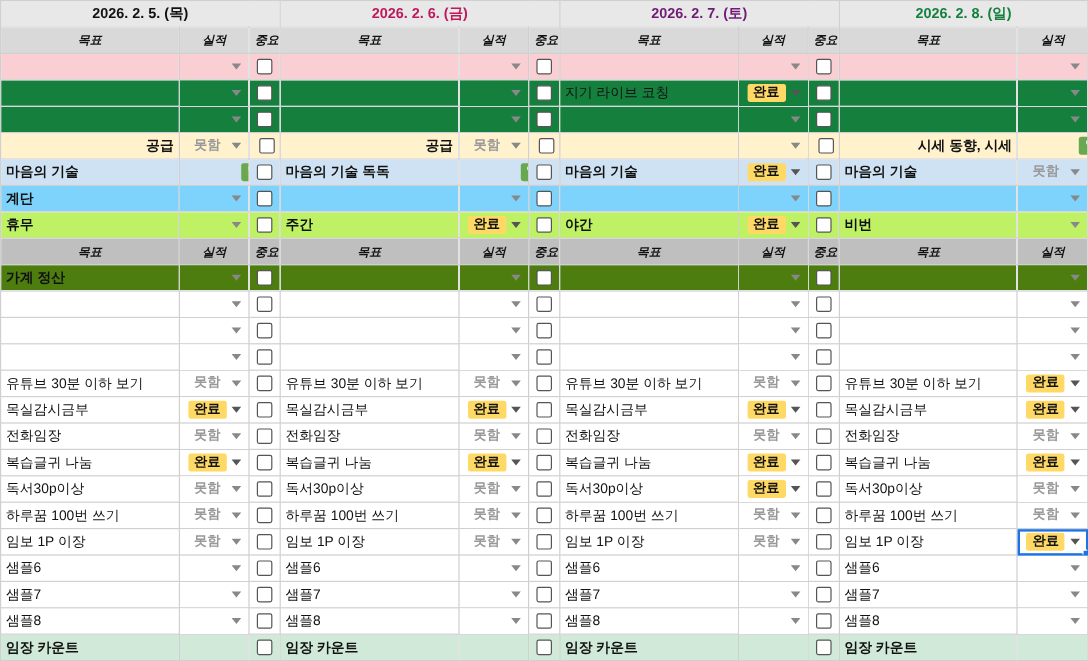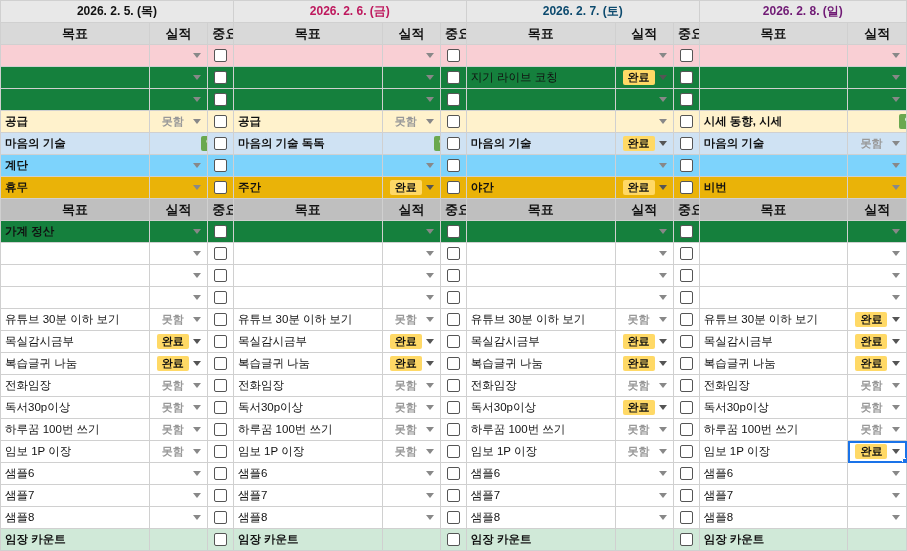--- a/index.html
+++ b/index.html
@@ -29,28 +29,29 @@
   col.c-imp{width:25px;}
 
   .dayhdr{
     text-align:center;
     font-weight:bold;
     font-size:12px;
     height:24px;
   }
   .d-thu{background:#e8e8e8;color:#111;}
   .d-fri{background:#e8e8e8;color:#be185d;}
-  .d-sat{background:#e8e8e8;color:#0c4a6e;}
-  .d-sun{background:#e8e8e8;color:#701a75;text-align:center;}
+  .d-sat{background:#e8e8e8;color:#701a75;}
+  .d-sun{background:#e8e8e8;color:#15803d;text-align:center;}
 
   .subhdr{
     background:#d9d9d9;
     text-align:center;
     font-weight:bold;
-    font-size:13px;
+    font-size:10px;
+    font-style:italic;
   }
   .subhdr.mid{background:#bfbfbf;}
 
   .cell-goal{font-size:11.5px;}
   .cell-goal.bold{font-weight:bold;}
 
   
   .res{
     position:relative;
     padding:0;
@@ -91,27 +92,27 @@
     width:11px;height:11px;
     border:1.5px solid #555;
     border-radius:2px;
     background:#fff;
     vertical-align:middle;
   }
 
   
   .t-pink{background:#f9cfd4;}
   .t-green{background:#15803d;}
-  .t-yellow{background:#fff2cc;}
+  .t-yellow{background:#fff2cc;text-align:right;}
   .t-blue{background:#cfe2f3;}
   .t-purple{background:#7dd3fc;}
-  .t-lgreen{background:#eab308;}
+  .t-lgreen{background:#bef264;}
   .t-white{background:#ffffff;}
   .t-mint{background:#d0e9d8;font-weight:bold;}
-  .t-rose{background:#15803d;}
+  .t-rose{background:#4d7c0f;}
 
   
   .selected{
     outline:2px solid #1a73e8;
     outline-offset:-2px;
     position:relative;
   }
   .selhandle{
     position:absolute;
     right:-3px;bottom:-3px;
@@ -594,20 +595,53 @@
         <td class="imp t-white"><span class="cb"></span></td>
         <td class="cell-goal t-white">목실감시금부</td>
         <td class="res t-white">
           <div class="resinner">
             <span class="chip chip-done">완료</span>
             <span class="arrow"></span>
           </div>
         </td>
       </tr>
       <tr>
+        <td class="cell-goal t-white">전화임장</td>
+        <td class="res t-white">
+          <div class="resinner">
+            <span class="chip chip-none">못함</span>
+            <span class="arrow light"></span>
+          </div>
+        </td>
+        <td class="imp t-white"><span class="cb"></span></td>
+        <td class="cell-goal t-white">전화임장</td>
+        <td class="res t-white">
+          <div class="resinner">
+            <span class="chip chip-none">못함</span>
+            <span class="arrow light"></span>
+          </div>
+        </td>
+        <td class="imp t-white"><span class="cb"></span></td>
+        <td class="cell-goal t-white">전화임장</td>
+        <td class="res t-white">
+          <div class="resinner">
+            <span class="chip chip-none">못함</span>
+            <span class="arrow light"></span>
+          </div>
+        </td>
+        <td class="imp t-white"><span class="cb"></span></td>
+        <td class="cell-goal t-white">전화임장</td>
+        <td class="res t-white">
+          <div class="resinner">
+            <span class="chip chip-none">못함</span>
+            <span class="arrow light"></span>
+          </div>
+        </td>
+      </tr>
+      <tr>
         <td class="cell-goal t-white">복습글귀 나눔</td>
         <td class="res t-white">
           <div class="resinner">
             <span class="chip chip-done">완료</span>
             <span class="arrow"></span>
           </div>
         </td>
         <td class="imp t-white"><span class="cb"></span></td>
         <td class="cell-goal t-white">복습글귀 나눔</td>
         <td class="res t-white">
@@ -623,53 +657,20 @@
             <span class="chip chip-done">완료</span>
             <span class="arrow"></span>
           </div>
         </td>
         <td class="imp t-white"><span class="cb"></span></td>
         <td class="cell-goal t-white">복습글귀 나눔</td>
         <td class="res t-white">
           <div class="resinner">
             <span class="chip chip-done">완료</span>
             <span class="arrow"></span>
-          </div>
-        </td>
-      </tr>
-      <tr>
-        <td class="cell-goal t-white">전화임장</td>
-        <td class="res t-white">
-          <div class="resinner">
-            <span class="chip chip-none">못함</span>
-            <span class="arrow light"></span>
-          </div>
-        </td>
-        <td class="imp t-white"><span class="cb"></span></td>
-        <td class="cell-goal t-white">전화임장</td>
-        <td class="res t-white">
-          <div class="resinner">
-            <span class="chip chip-none">못함</span>
-            <span class="arrow light"></span>
-          </div>
-        </td>
-        <td class="imp t-white"><span class="cb"></span></td>
-        <td class="cell-goal t-white">전화임장</td>
-        <td class="res t-white">
-          <div class="resinner">
-            <span class="chip chip-none">못함</span>
-            <span class="arrow light"></span>
-          </div>
-        </td>
-        <td class="imp t-white"><span class="cb"></span></td>
-        <td class="cell-goal t-white">전화임장</td>
-        <td class="res t-white">
-          <div class="resinner">
-            <span class="chip chip-none">못함</span>
-            <span class="arrow light"></span>
           </div>
         </td>
       </tr>
       <tr>
         <td class="cell-goal t-white">독서30p이상</td>
         <td class="res t-white">
           <div class="resinner">
             <span class="chip chip-none">못함</span>
             <span class="arrow light"></span>
           </div>

